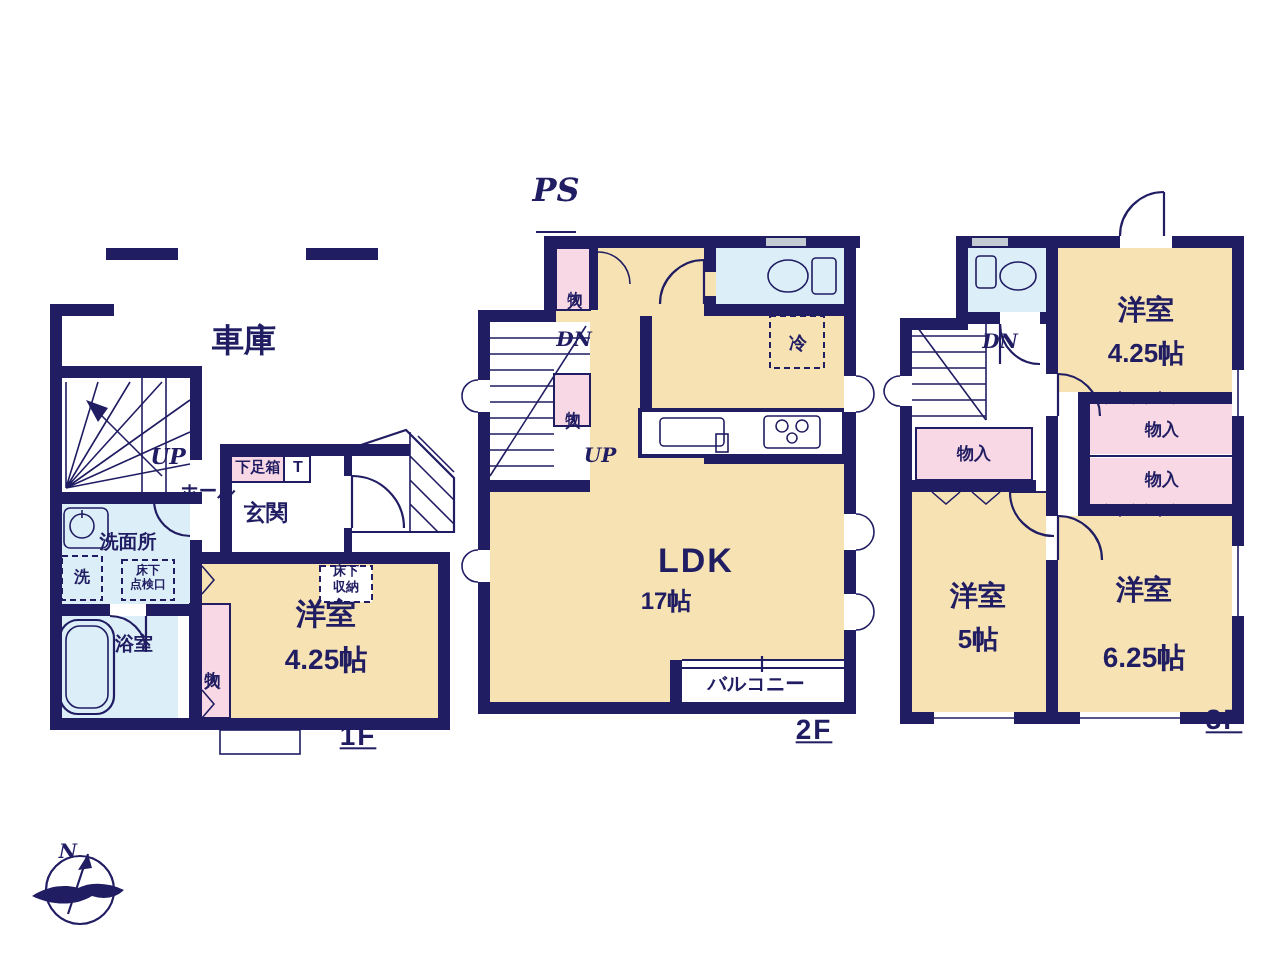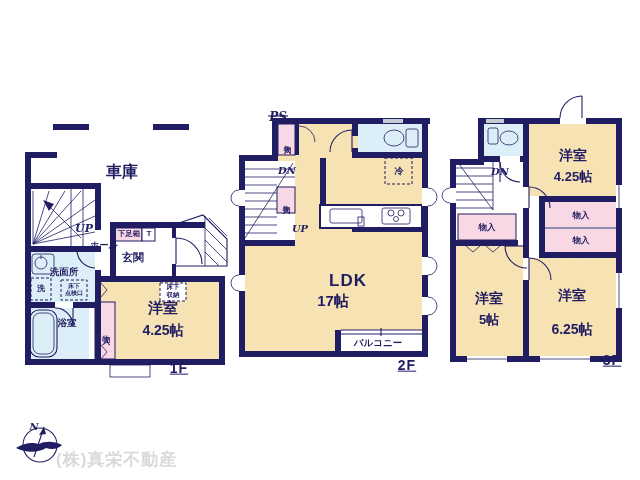--- a/index.html
+++ b/index.html
@@ -252,38 +252,37 @@
   <div class="lbl" style="left:74px;top:286px;font-size:6px">床下</div>
   <div class="lbl" style="left:74px;top:293px;font-size:6px">点検口</div>
   <div class="lbl" style="left:67px;top:323px;font-size:9.5px">浴室</div>
   <div class="lbl vert" style="left:105px;top:330px;font-size:8px">物入</div>
   <div class="lbl" style="left:163px;top:308px;font-size:15px">洋室</div>
   <div class="lbl" style="left:163px;top:330px;font-size:14px">4.25帖</div>
   <div class="lbl" style="left:173px;top:287px;font-size:6.5px">床下</div>
   <div class="lbl" style="left:173px;top:295px;font-size:6.5px">収納</div>
   <div class="lbl fl" style="left:179px;top:368px">1F</div>
 
-  <div class="lbl ital" style="left:278px;top:117px;font-size:12px">PS</div>
+  <div class="lbl ital" style="left:278px;top:96px;font-size:16px">PS</div>
   <div class="lbl vert" style="left:287px;top:140px;font-size:7.5px">物入</div>
   <div class="lbl ital" style="left:287px;top:171px;font-size:10px">DN</div>
   <div class="lbl vert" style="left:286px;top:200px;font-size:7.5px">物入</div>
   <div class="lbl ital" style="left:300px;top:229px;font-size:10px">UP</div>
   <div class="lbl" style="left:399px;top:172px;font-size:9px">冷</div>
   <div class="lbl" style="left:348px;top:281px;font-size:17px;letter-spacing:1px">LDK</div>
-  <div class="lbl" style="left:333px;top:301px;font-size:15px">17帖</div>
+  <div class="lbl" style="left:333px;top:301px;font-size:12px">17帖</div>
   <div class="lbl" style="left:378px;top:343px;font-size:9.5px">バルコニー</div>
   <div class="lbl fl" style="left:407px;top:365px">2F</div>
 
   <div class="lbl ital" style="left:500px;top:172px;font-size:10px">DN</div>
   <div class="lbl" style="left:573px;top:155px;font-size:14px">洋室</div>
   <div class="lbl" style="left:573px;top:177px;font-size:13px">4.25帖</div>
   <div class="lbl" style="left:487px;top:227px;font-size:8.5px">物入</div>
   <div class="lbl" style="left:581px;top:215px;font-size:8.5px">物入</div>
   <div class="lbl" style="left:581px;top:240px;font-size:8.5px">物入</div>
   <div class="lbl" style="left:489px;top:298px;font-size:14px">洋室</div>
   <div class="lbl" style="left:489px;top:320px;font-size:13px">5帖</div>
   <div class="lbl" style="left:572px;top:295px;font-size:14px">洋室</div>
   <div class="lbl" style="left:572px;top:329px;font-size:14px">6.25帖</div>
   <div class="lbl fl" style="left:612px;top:360px">3F</div>
 
-  <div class="wm" style="left:56px;top:448px">(株)真栄不動産</div>
 
 </div>
 
 </body></html>

